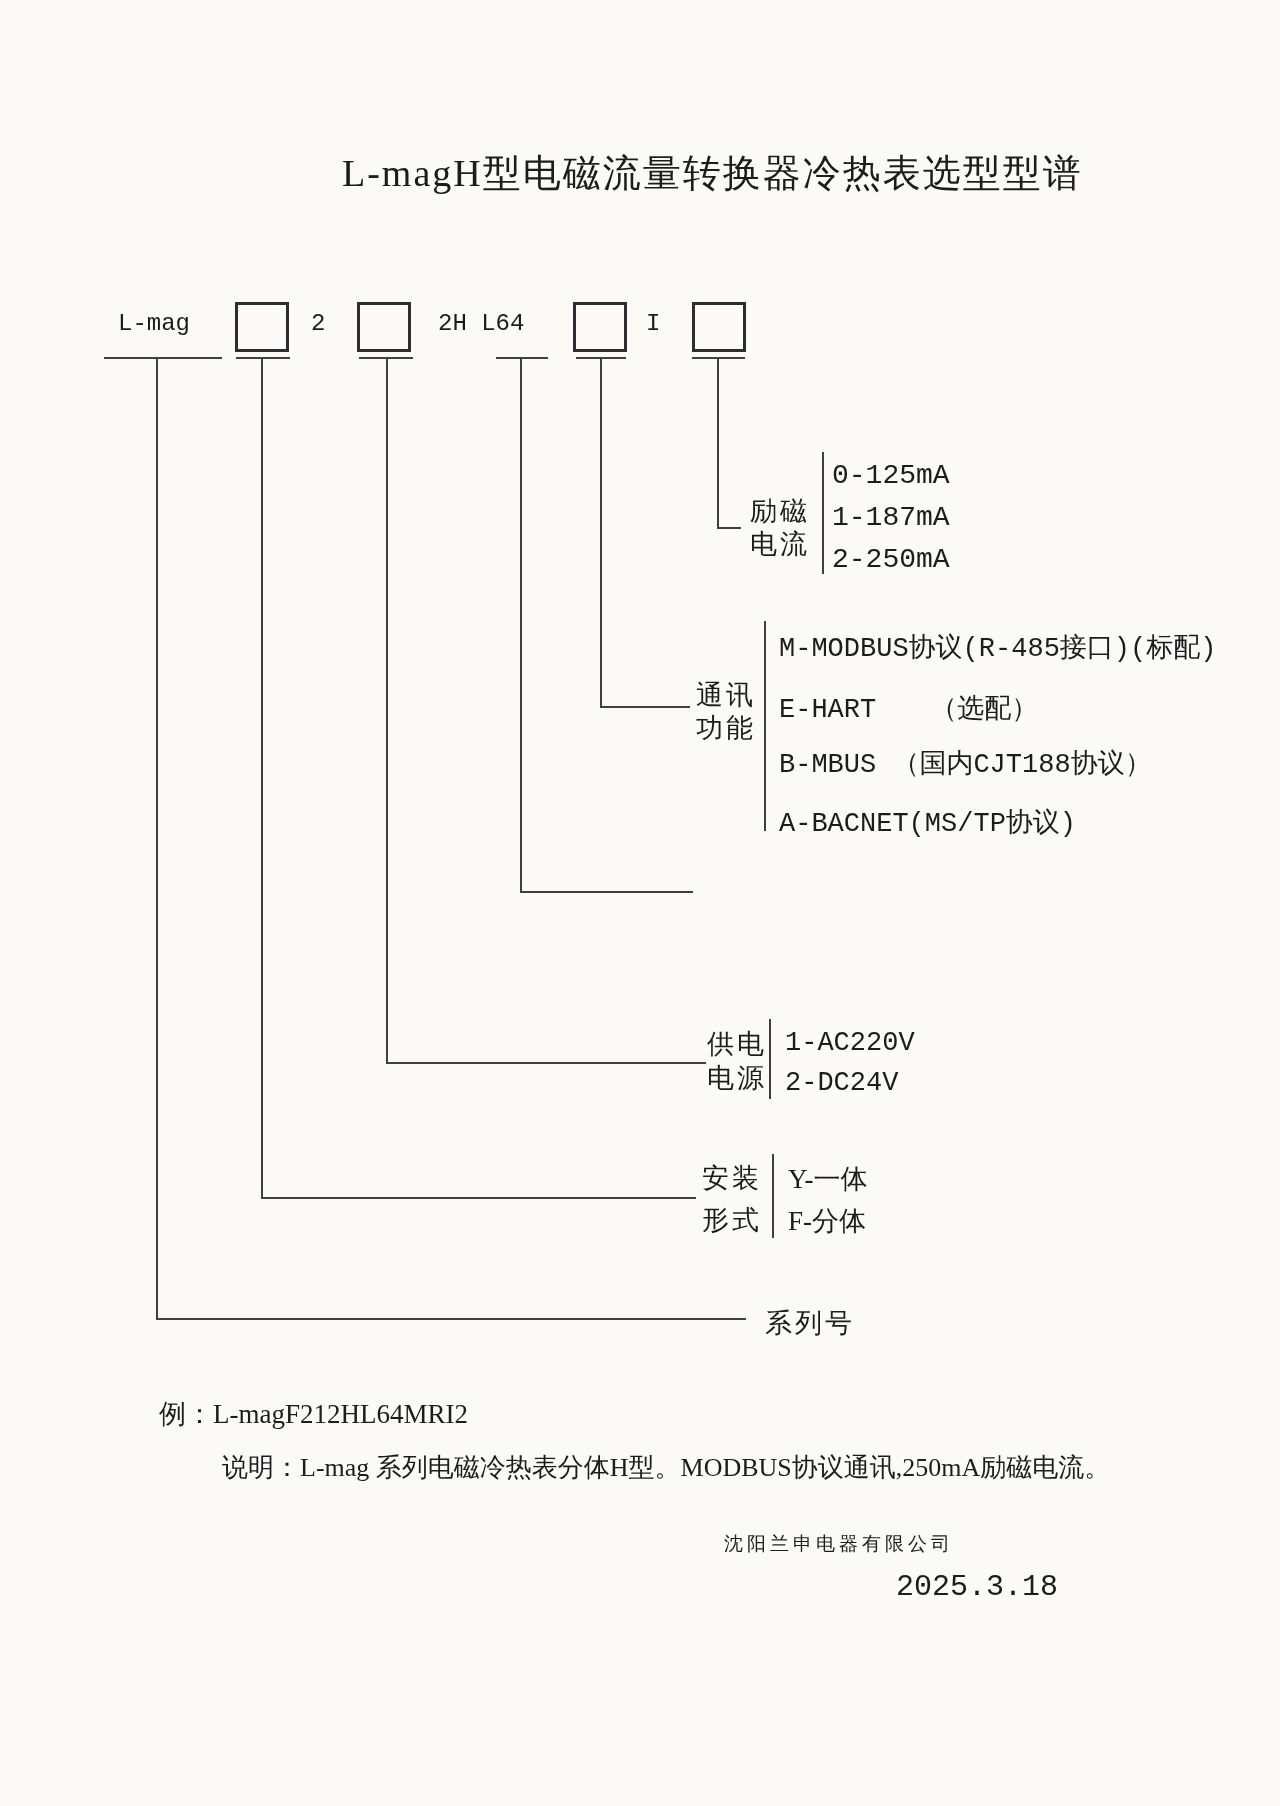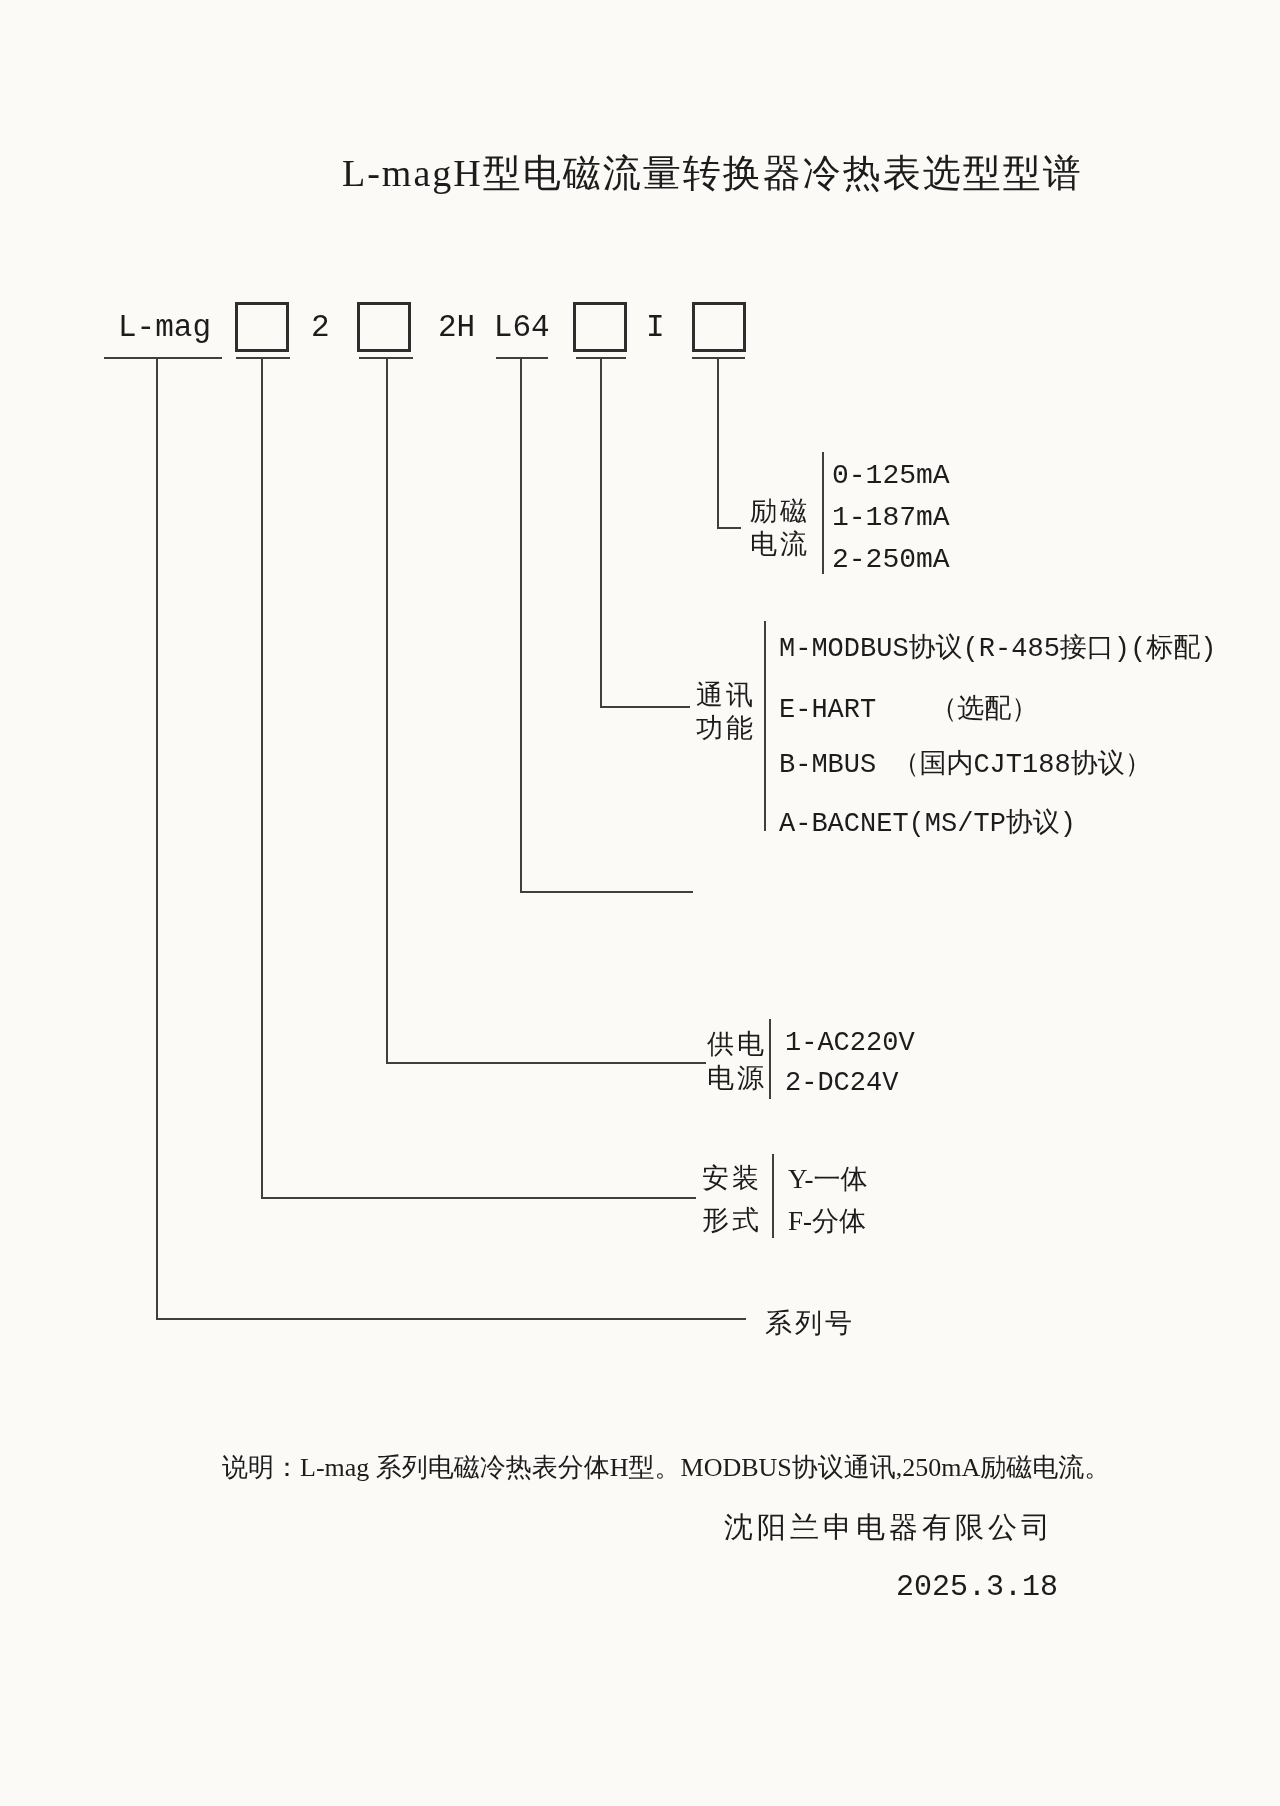--- a/index.html
+++ b/index.html
@@ -15,27 +15,27 @@
   .abs{position:absolute;white-space:nowrap;}
   .hline{position:absolute;height:2px;background:#3f3f3f;}
   .vline{position:absolute;width:2px;background:#3f3f3f;}
   .box{
     position:absolute;width:54px;height:50px;
     border:3px solid #2e2e2e;background:transparent;
     box-sizing:border-box;
   }
   .code{font-family:"Liberation Mono","DejaVu Sans Mono",monospace;}
   .title{font-size:38px;letter-spacing:2px;}
-  .seg{font-size:31px;}
+  .seg{font-size:24px;}
   .lbl{font-size:27px;letter-spacing:3px;}
   .lbl span{display:block;}
   .opt{font-size:27px;}
   .opt-code{font-size:28px;}
   .note{font-size:26px;}
-  .company{font-size:29px;letter-spacing:4px;}
+  .company{font-size:19px;letter-spacing:4px;margin-top:23px;}
   .date{font-size:30px;}
 </style>
 </head>
 <body>
 
 <div class="page">
 
   <div class="abs title" style="left:302px;top:148px;margin-left:40px;">L-magH型电磁流量转换器冷热表选型型谱</div>
 
   <div class="abs seg code" style="left:118px;top:310px;">L-mag</div>
@@ -99,19 +99,20 @@
   <div class="abs lbl" style="left:702px;top:1157px;line-height:42px;">
     <span>安装</span>
     <span>形式</span>
   </div>
   <div class="vline" style="left:772px;top:1154px;height:84px;"></div>
   <div class="abs opt" style="left:788px;top:1161px;">Y-一体</div>
   <div class="abs opt" style="left:788px;top:1203px;">F-分体</div>
 
   <div class="abs opt" style="left:765px;top:1305px;letter-spacing:3px;">系列号</div>
 
+  <div class="abs opt" style="left:159px;top:1396px;">例：L-magF212HL64MRI2</div>
 
   <div class="abs note" style="left:206px;top:1450px;margin-left:16px;">说明：L-mag 系列电磁冷热表分体H型。MODBUS协议通讯,250mA励磁电流。</div>
 
   <div class="abs company" style="left:724px;top:1508px;">沈阳兰申电器有限公司</div>
   <div class="abs date code" style="left:896px;top:1570px;">2025.3.18</div>
 
 </div>
 
 </body></html>

